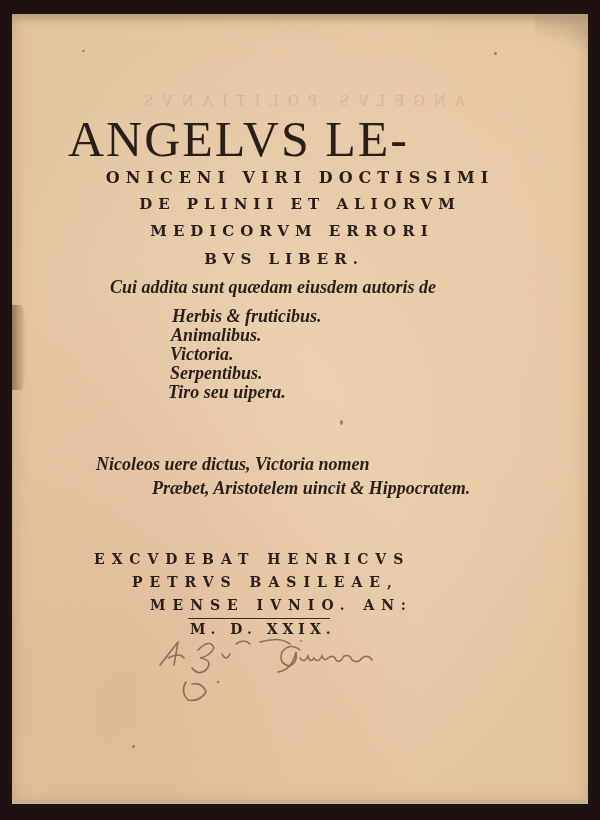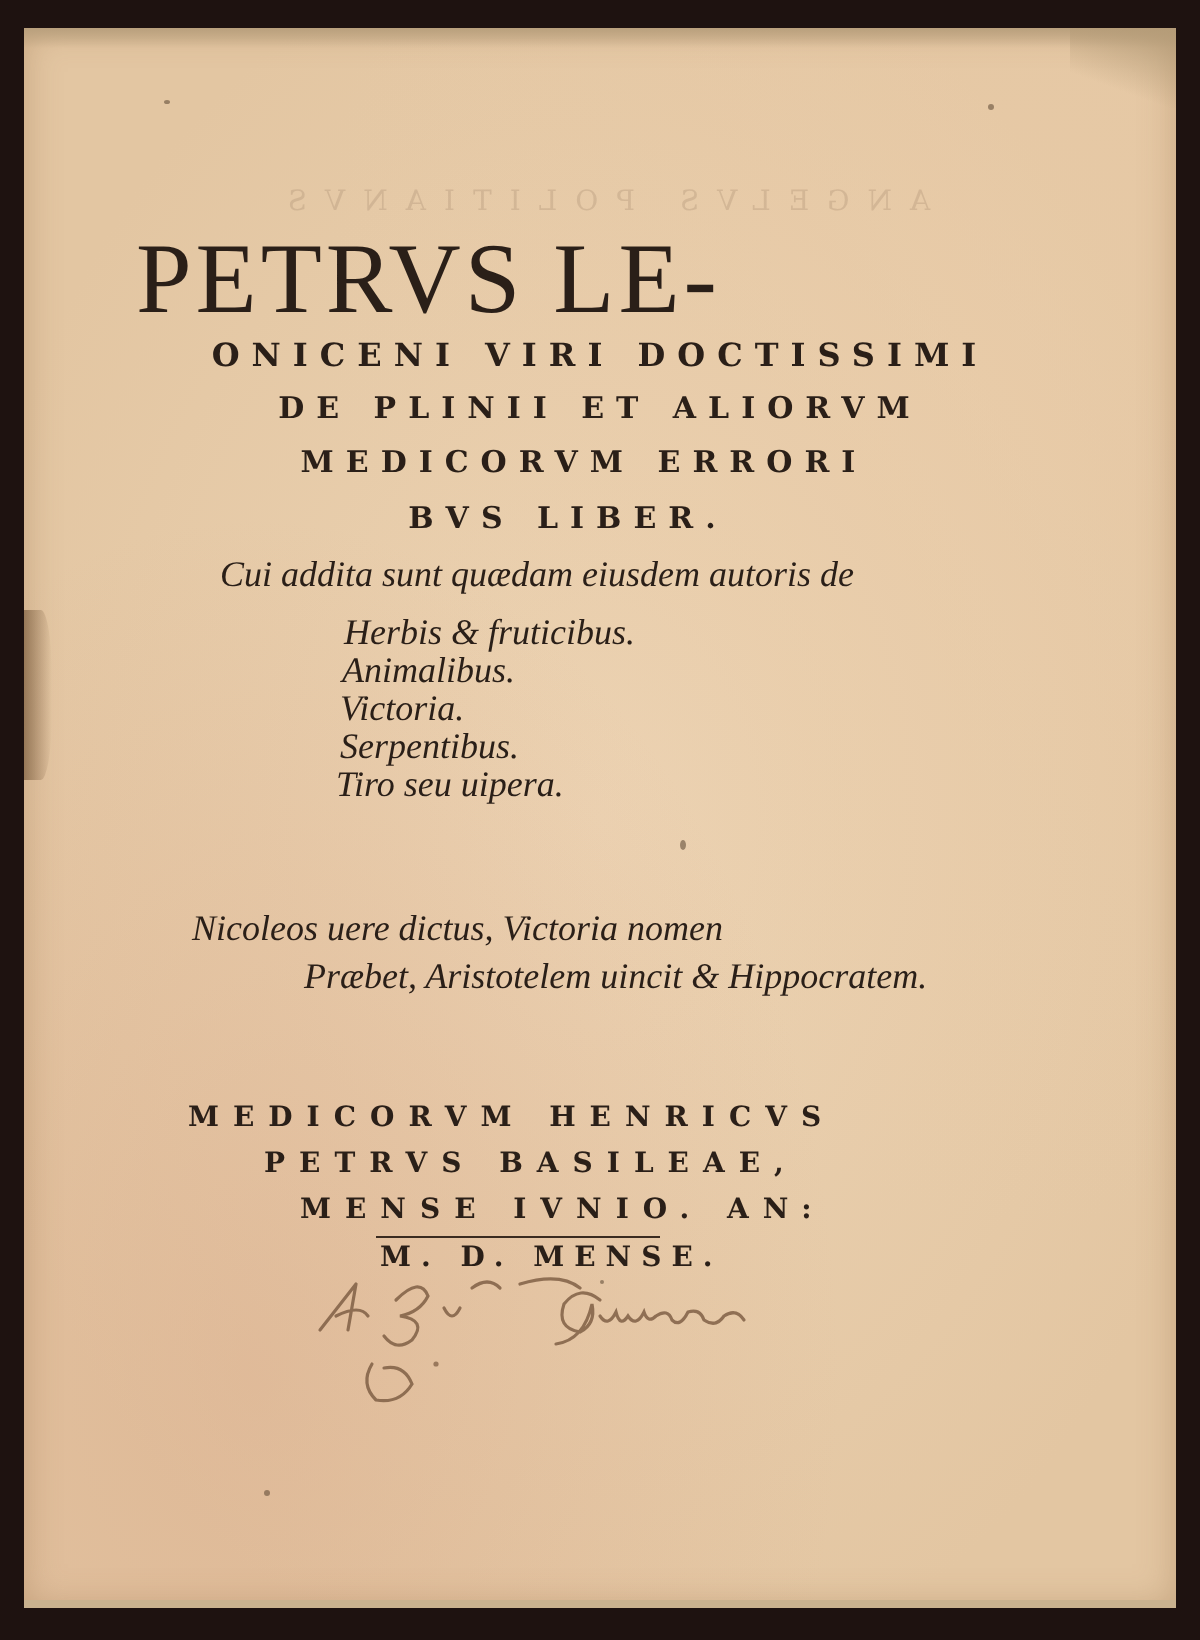--- a/index.html
+++ b/index.html
@@ -33,21 +33,21 @@
     .bottom-edge {
       position: absolute; left: 12px; top: 800px; width: 576px; height: 4px;
       background: #c9b28f;
     }
     .bleed {
       position: absolute; left: 60px; top: 93px; width: 480px;
       text-align: center; font-size: 14px; letter-spacing: 9px;
       color: rgba(120,95,70,0.18); transform: scaleX(-1);
       font-family: "DejaVu Serif", serif;
     }
-    .ink { color: #2a1f18; }
+    .ink { color: #2a1f18; font-weight: bold; }
     .line { position: absolute; white-space: nowrap; }
     .title {
       left: 68px; top: 110px; font-size: 50px; letter-spacing: 2px;
       font-family: "Liberation Serif", serif; font-weight: normal;
     }
     .caps {
       font-family: "DejaVu Serif", serif; font-weight: bold;
       font-size: 15px; letter-spacing: 6px; left: 0; width: 600px; text-align: center;
     }
     .italic {
@@ -70,42 +70,42 @@
 <body>
 
 <div class="page"></div>
 <div class="top-edge"></div>
 <div class="corner-wear"></div>
 <div class="binding-stain"></div>
 <div class="bottom-edge"></div>
 
 <div class="bleed">ANGELVS POLITIANVS</div>
 
-<div class="line ink title">PETRVS LE-</div>
+<div class="line ink title">ANGELVS LE-</div>
 <div class="line ink caps" style="top:168px; font-size:16px;">ONICENI VIRI DOCTISSIMI</div>
 <div class="line ink caps" style="top:195px;">DE PLINII ET ALIORVM</div>
 <div class="line ink caps" style="top:222px; left:-8px;">MEDICORVM ERRORI</div>
 <div class="line ink caps" style="top:250px; left:-16px;">BVS LIBER.</div>
 
 <div class="line ink italic" style="left:110px; top:277px;">Cui addita sunt quædam eiusdem autoris de</div>
 
 <div class="line ink italic" style="left:172px; top:306px;text-align:center;">Herbis &amp; fruticibus.</div>
 <div class="line ink italic" style="left:171px; top:325px;">Animalibus.</div>
 <div class="line ink italic" style="left:170px; top:344px;">Victoria.</div>
 <div class="line ink italic" style="left:170px; top:363px;">Serpentibus.</div>
 <div class="line ink italic" style="left:168px; top:382px;">Tiro seu uipera.</div>
 
 <div class="line ink italic" style="left:96px; top:454px;">Nicoleos uere dictus, Victoria nomen</div>
 <div class="line ink italic" style="left:152px; top:478px;">Præbet, Aristotelem uincit &amp; Hippocratem.</div>
 
-<div class="line ink imprint" style="left:94px; top:551px;">MEDICORVM HENRICVS</div>
+<div class="line ink imprint" style="left:94px; top:551px;">EXCVDEBAT HENRICVS</div>
 <div class="line ink imprint" style="left:132px; top:574px;text-align:right;">PETRVS BASILEAE,</div>
 <div class="line ink imprint" style="left:150px; top:597px;">MENSE IVNIO. AN:</div>
 <div class="rule"></div>
-<div class="line ink imprint" style="left:190px; top:621px; letter-spacing:5px;">M. D. MENSE.</div>
+<div class="line ink imprint" style="left:190px; top:621px; letter-spacing:5px;">M. D. XXIX.</div>
 
 <div class="signature">
   <svg width="280" height="80" viewBox="0 0 280 80">
     <g fill="none" stroke="#7a5a40" stroke-width="1.6" stroke-linecap="round" opacity="0.8">
       <path d="M20 35 L38 12 M28 28 Q40 22 44 28 M38 12 L34 35"></path>
       <path d="M58 20 Q70 8 74 18 Q70 26 60 28 Q74 30 66 40 Q58 46 52 38"></path>
       <path d="M46 52 Q40 62 48 70 Q60 72 66 62 Q62 52 52 54"></path>
       <path d="M82 24 Q86 32 90 24 M96 14 Q104 8 110 14"></path>
       <path d="M120 12 Q140 6 150 14"></path>
       <path d="M160 20 Q150 12 142 22 Q138 34 150 36 Q158 32 156 22 Q152 40 138 42"></path>

